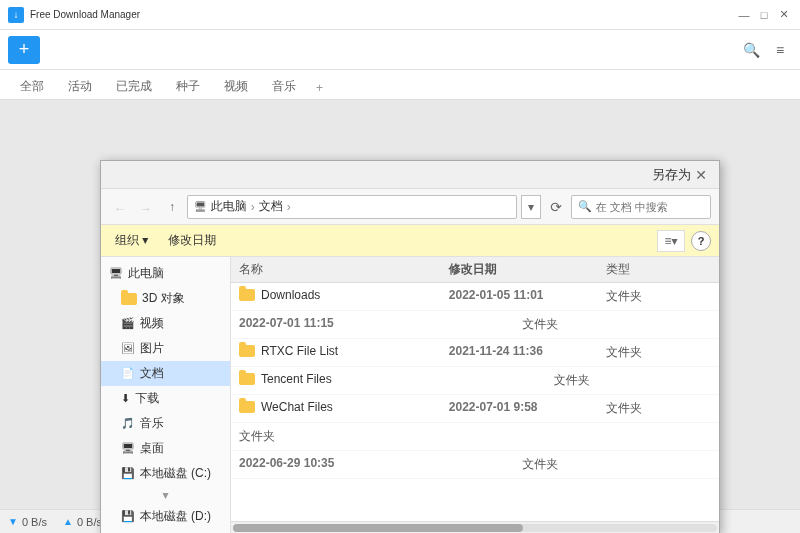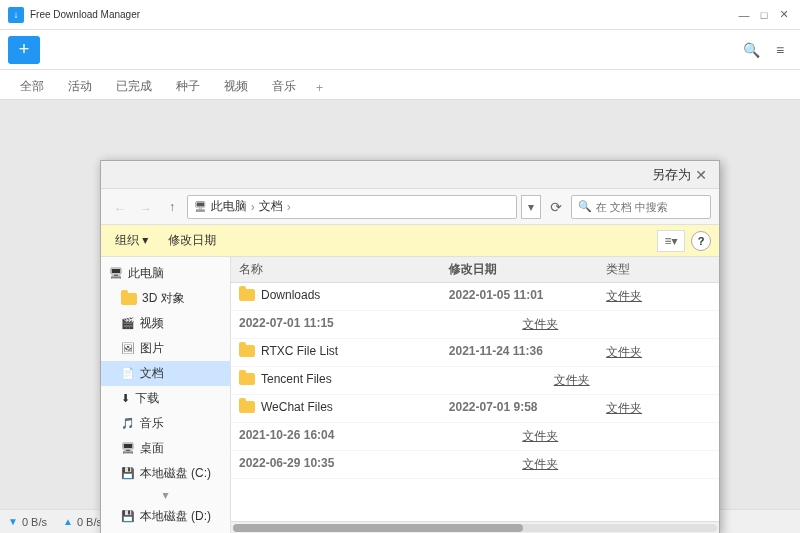--- a/index.html
+++ b/index.html
@@ -362,21 +362,21 @@
       display: flex;
       align-items: flex-start;
       padding: 5px 8px;
       border-bottom: 1px solid #f5f5f5;
       cursor: pointer;
       font-size: 12px;
       color: #333;
     }
     .file-row .col-name { flex: 2; display: flex; align-items: center; }
     .file-row .col-date { flex: 1.5; color: #737373; }
-    .file-row .col-type { flex: 1; color: #555; text-decoration: underline; }
+    .file-row .col-type { flex: 1; color: #555; }
 
     
     .scroll-h {
       height: 12px;
       background: #f0f0f0;
       border-top: 1px solid #ddd;
       display: flex;
       align-items: center;
       padding: 0 2px;
     }
@@ -596,21 +596,20 @@
             </div>
             <div class="file-row">
               <span class="col-name">
                 <span class="folder-icon" style="margin-right:6px;display:inline-block;"></span>
                 WeChat Files
               </span>
               <span class="col-date">2022-07-01 9:58</span>
               <span class="col-type">文件夹</span>
             </div>
             <div class="file-row">
-              <span class="col-date">2021-10-26 16:04</span>
               <span class="col-type">文件夹</span>
             </div>
             <div class="file-row">
               <span class="col-date">2022-06-29 10:35</span>
               <span class="col-type">文件夹</span>
             </div>
           </div>
 
           <div class="scroll-h">
             <div class="scroll-track">

